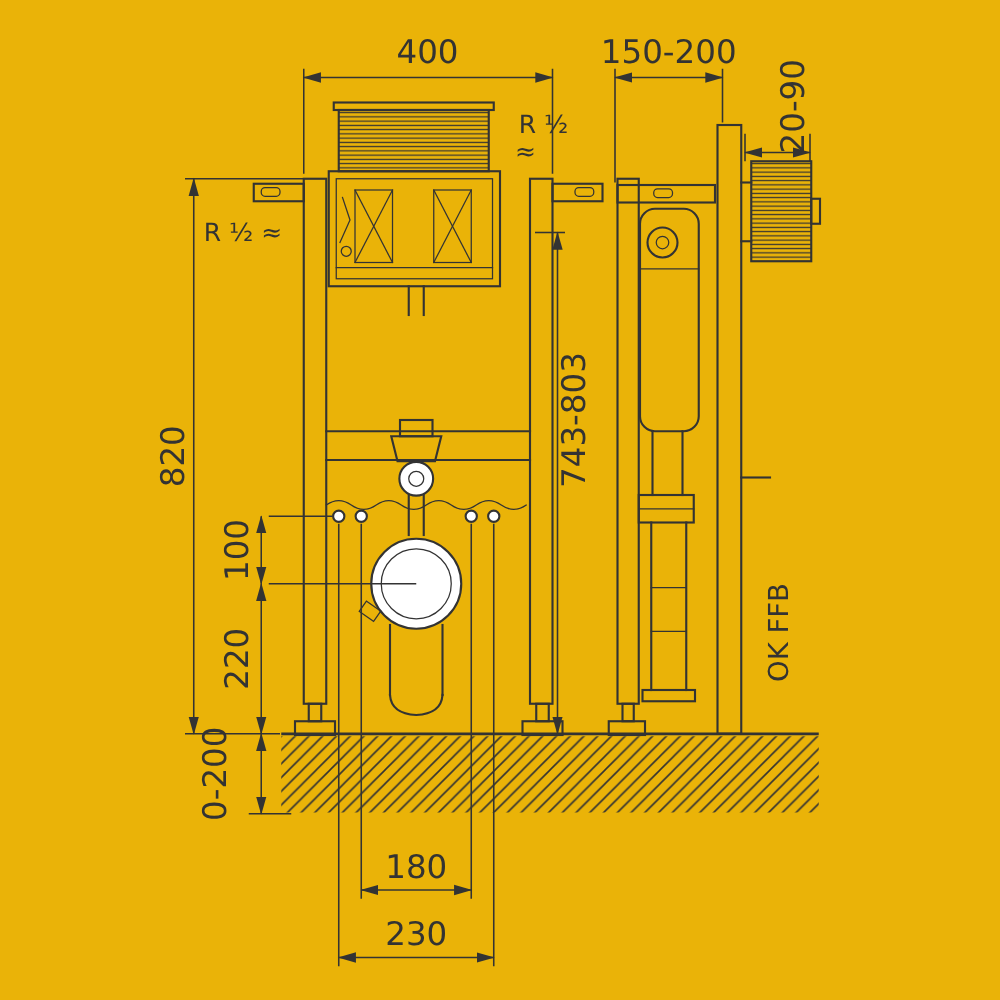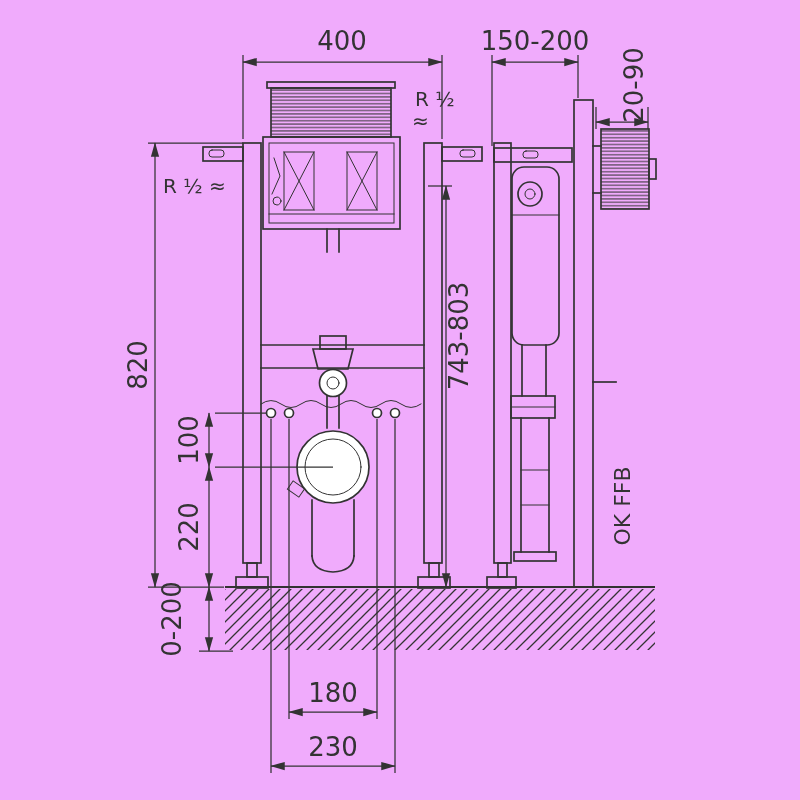--- a/index.html
+++ b/index.html
@@ -1,16 +1,16 @@
 <!DOCTYPE html>
 <html><head>
 <meta charset="utf-8">
 <style>
   html,body{margin:0;padding:0;width:800px;height:800px;background:#ffffff;overflow:hidden}
-  .stage{position:relative;width:800px;height:800px;background:#f0abfc}
+  .stage{position:relative;width:800px;height:800px;background:#eab308}
   svg text{font-family:"DejaVu Sans","Liberation Sans",sans-serif;fill:#333}
   .dimtxt{font-size:26px}
   .smtxt{font-size:20px}
   .oktxt{font-size:22px}
   .part{fill:none;stroke:#333;stroke-width:1.7;stroke-linecap:square}
   .thin{fill:none;stroke:#333;stroke-width:1;stroke-linecap:square}
   .wfill{fill:#fff;stroke:#333;stroke-width:1.7}
   .dim{fill:none;stroke:#333;stroke-width:1.25}
   .floor{fill:none;stroke:#333;stroke-width:2.2}
 </style>

